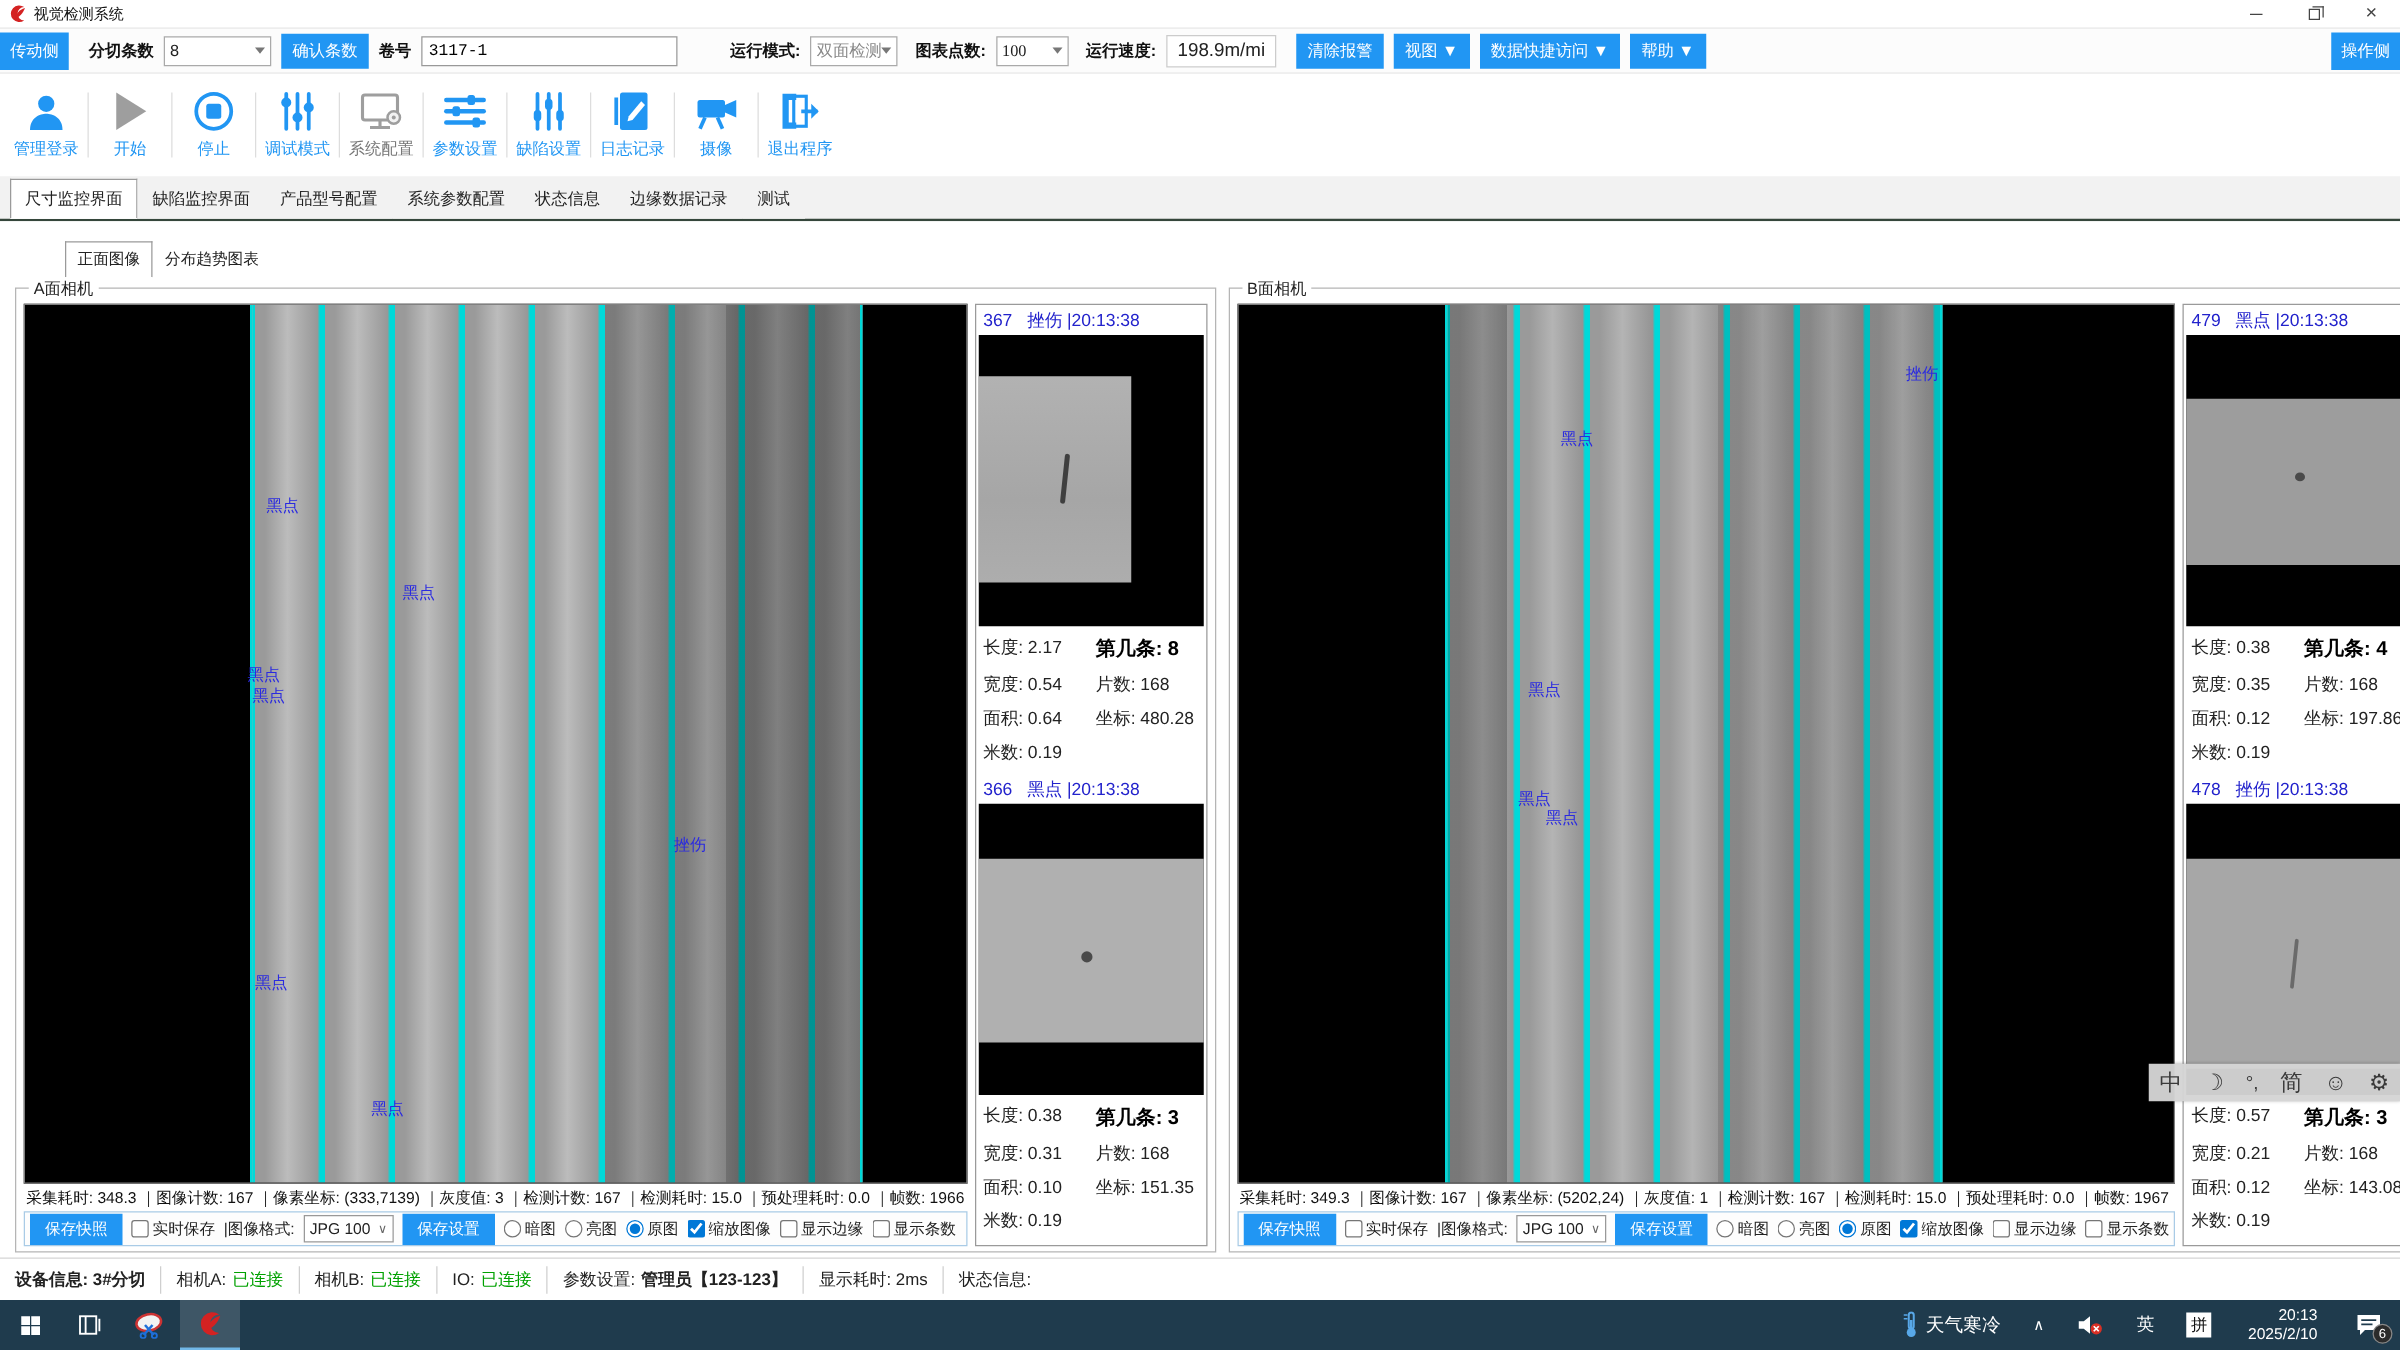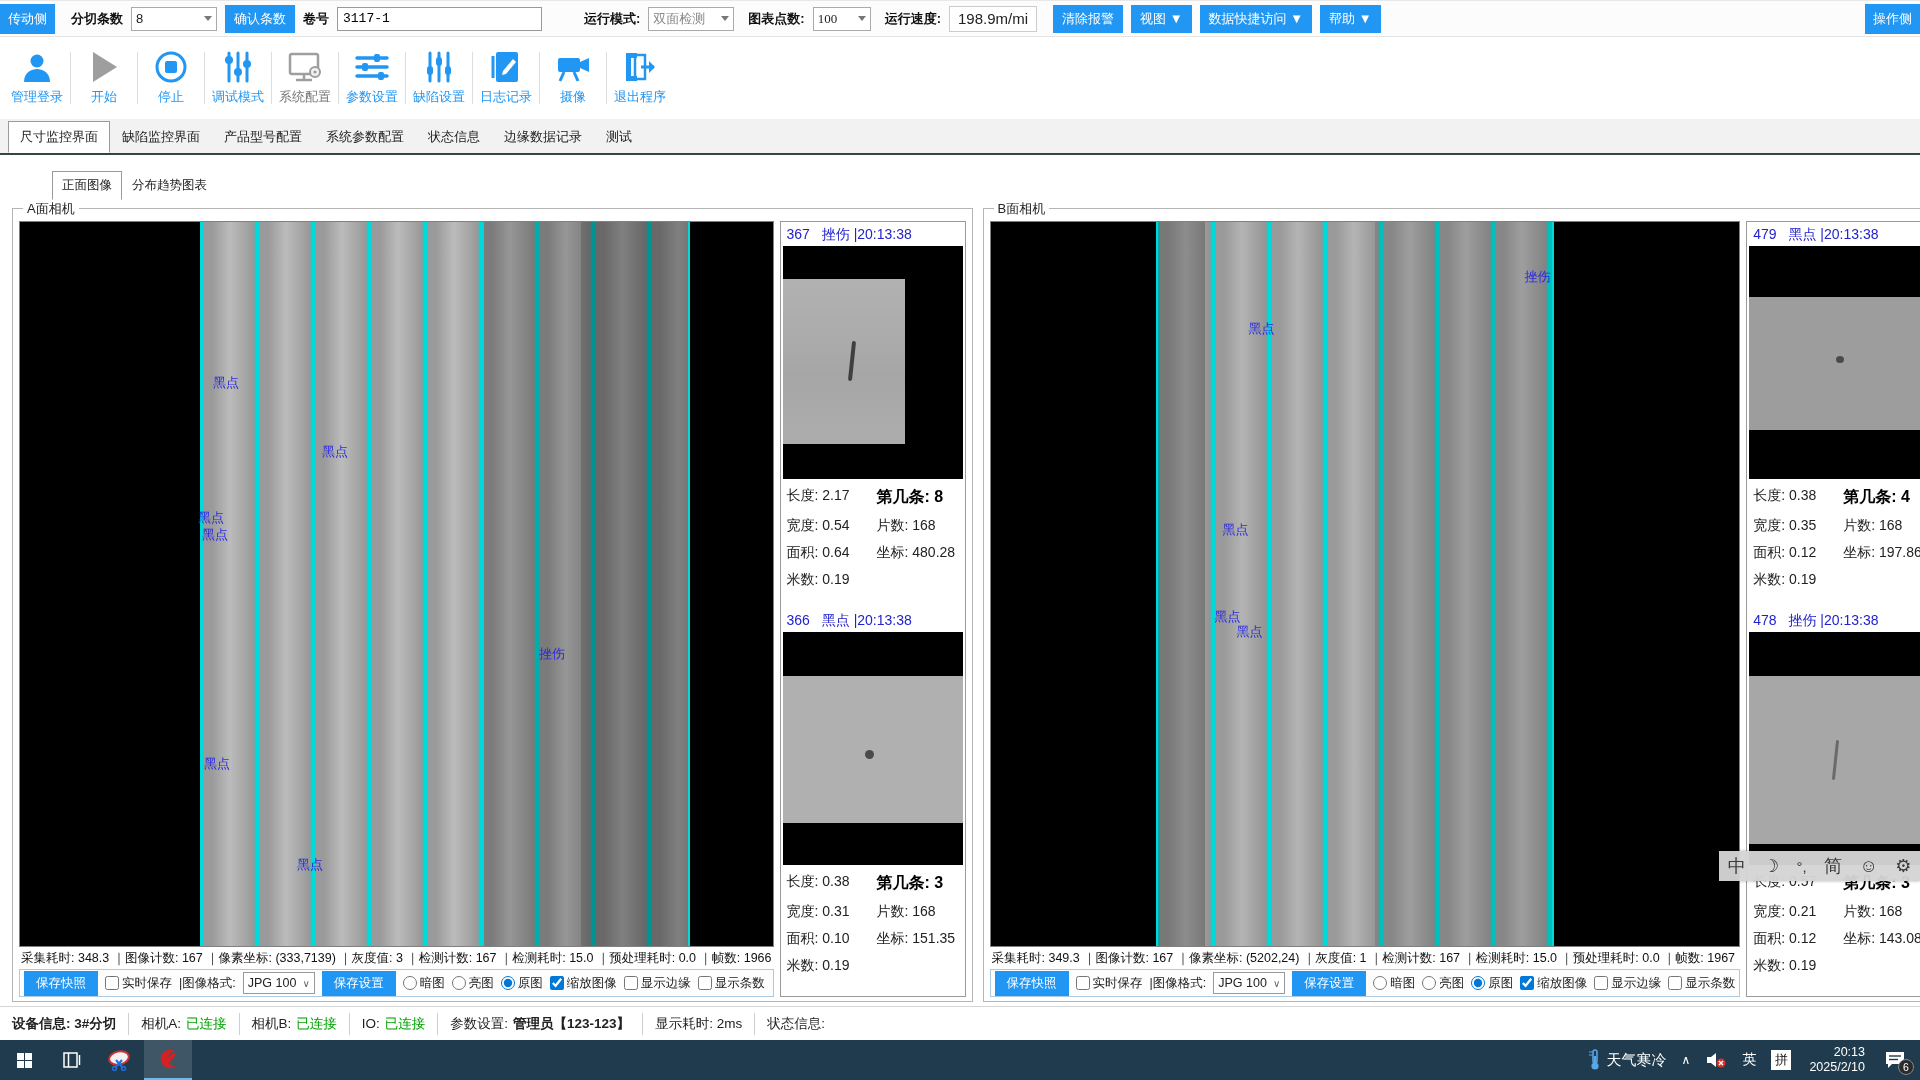--- a/index.html
+++ b/index.html
@@ -102,21 +102,21 @@
   .db-item:last-child { border-right:none; }
   .bold { font-weight:bold; }
   .green { color:#00a100; font-weight:normal; }
 
   
   .taskbar { height:40px; background:#1f3b4d; display:flex; align-items:stretch; color:#fff; flex:0 0 auto; }
   .tb-btn { width:48px; display:flex; align-items:center; justify-content:center; cursor:pointer; }
   .tb-btn.active-app { background:rgba(255,255,255,0.14); border-bottom:2px solid #71b8e8; }
   .win-logo { display:grid; grid-template-columns:7px 7px; grid-template-rows:7px 7px; gap:1px; }
   .win-logo span { background:#fff; }
-  .tright { margin-left:auto; display:flex; align-items:center; gap:1px; }
+  .tright { margin-left:auto; display:flex; align-items:center; gap:12px; }
   .tr-item { display:flex; align-items:center; padding:0 7px; height:100%; font-size:14px; }
   .weather { gap:5px; font-size:15px; }
   .caret { font-size:12px; }
   .ime-box { background:#fff; color:#111; font-size:13px; width:20px; height:20px; display:flex; align-items:center; justify-content:center; }
   .clock { flex-direction:column; justify-content:center; line-height:15px; font-size:12.5px; text-align:right; align-items:flex-end; padding:0 10px; }
   .notif { position:relative; padding:0 14px 0 8px; }
   .notif-badge { position:absolute; right:6px; bottom:5px; background:#2b2b2b; border:1px solid #888; color:#fff;
     border-radius:50%; width:16px; height:16px; font-size:10.5px; display:flex; align-items:center; justify-content:center; }
 
   
@@ -125,33 +125,51 @@
     box-shadow:0 0 3px rgba(0,0,0,0.3); }
   .ime-bar span { cursor:pointer; }
 
   svg { display:block; }
 </style>
 </head>
 <body>
 
 <div class="app">
 
+  <div class="titlebar">
+    <svg class="logo" viewBox="0 0 24 24">
+      <path d="M20 4 A10 10 0 1 0 20 20 A7.5 7.5 0 1 1 20 4 Z" fill="#d42222"></path>
+      <path d="M21 5 C14 7 10 12 9 18 C14 16 19 11 21 5 Z" fill="#d42222"></path>
+    </svg>
+    <span class="title">视觉检测系统</span>
+    <div class="win-btns">
+      <div class="win-btn">
+          <span class="min-glyph"></span>
+        </div>
+      <div class="win-btn">
+          <span class="restore-glyph"></span>
+        </div>
+      <div class="win-btn">
+          <span style="font-size:16px;">×</span>
+        </div>
+    </div>
+  </div>
 
   <div class="toolbar">
     <button class="btn-blue side-btn">传动侧</button>
     <span class="tb-label" style="margin-left:8px;">分切条数</span>
     <div class="combo" style="width:86px;">
       <span>8</span>
       <span class="arrow"></span>
     </div>
     <button class="btn-blue">确认条数</button>
     <span class="tb-label">卷号</span>
     <input class="text-input" style="width: 205px;" value="3117-1">
     <span class="tb-label" style="margin-left:34px;">运行模式:</span>
-    <div class="combo" style="width:86px; color:#888;">
+    <div class="combo" style="width:70px; color:#888;">
       <span>双面检测</span>
       <span class="arrow"></span>
     </div>
     <span class="tb-label" style="margin-left:6px;">图表点数:</span>
     <div class="combo" style="width:58px;font-family:Liberation Serif, serif;">
       <span>100</span>
       <span class="arrow"></span>
     </div>
     <span class="tb-label" style="margin-left:6px;">运行速度:</span>
     <div class="speed-box">198.9m/mi</div>

